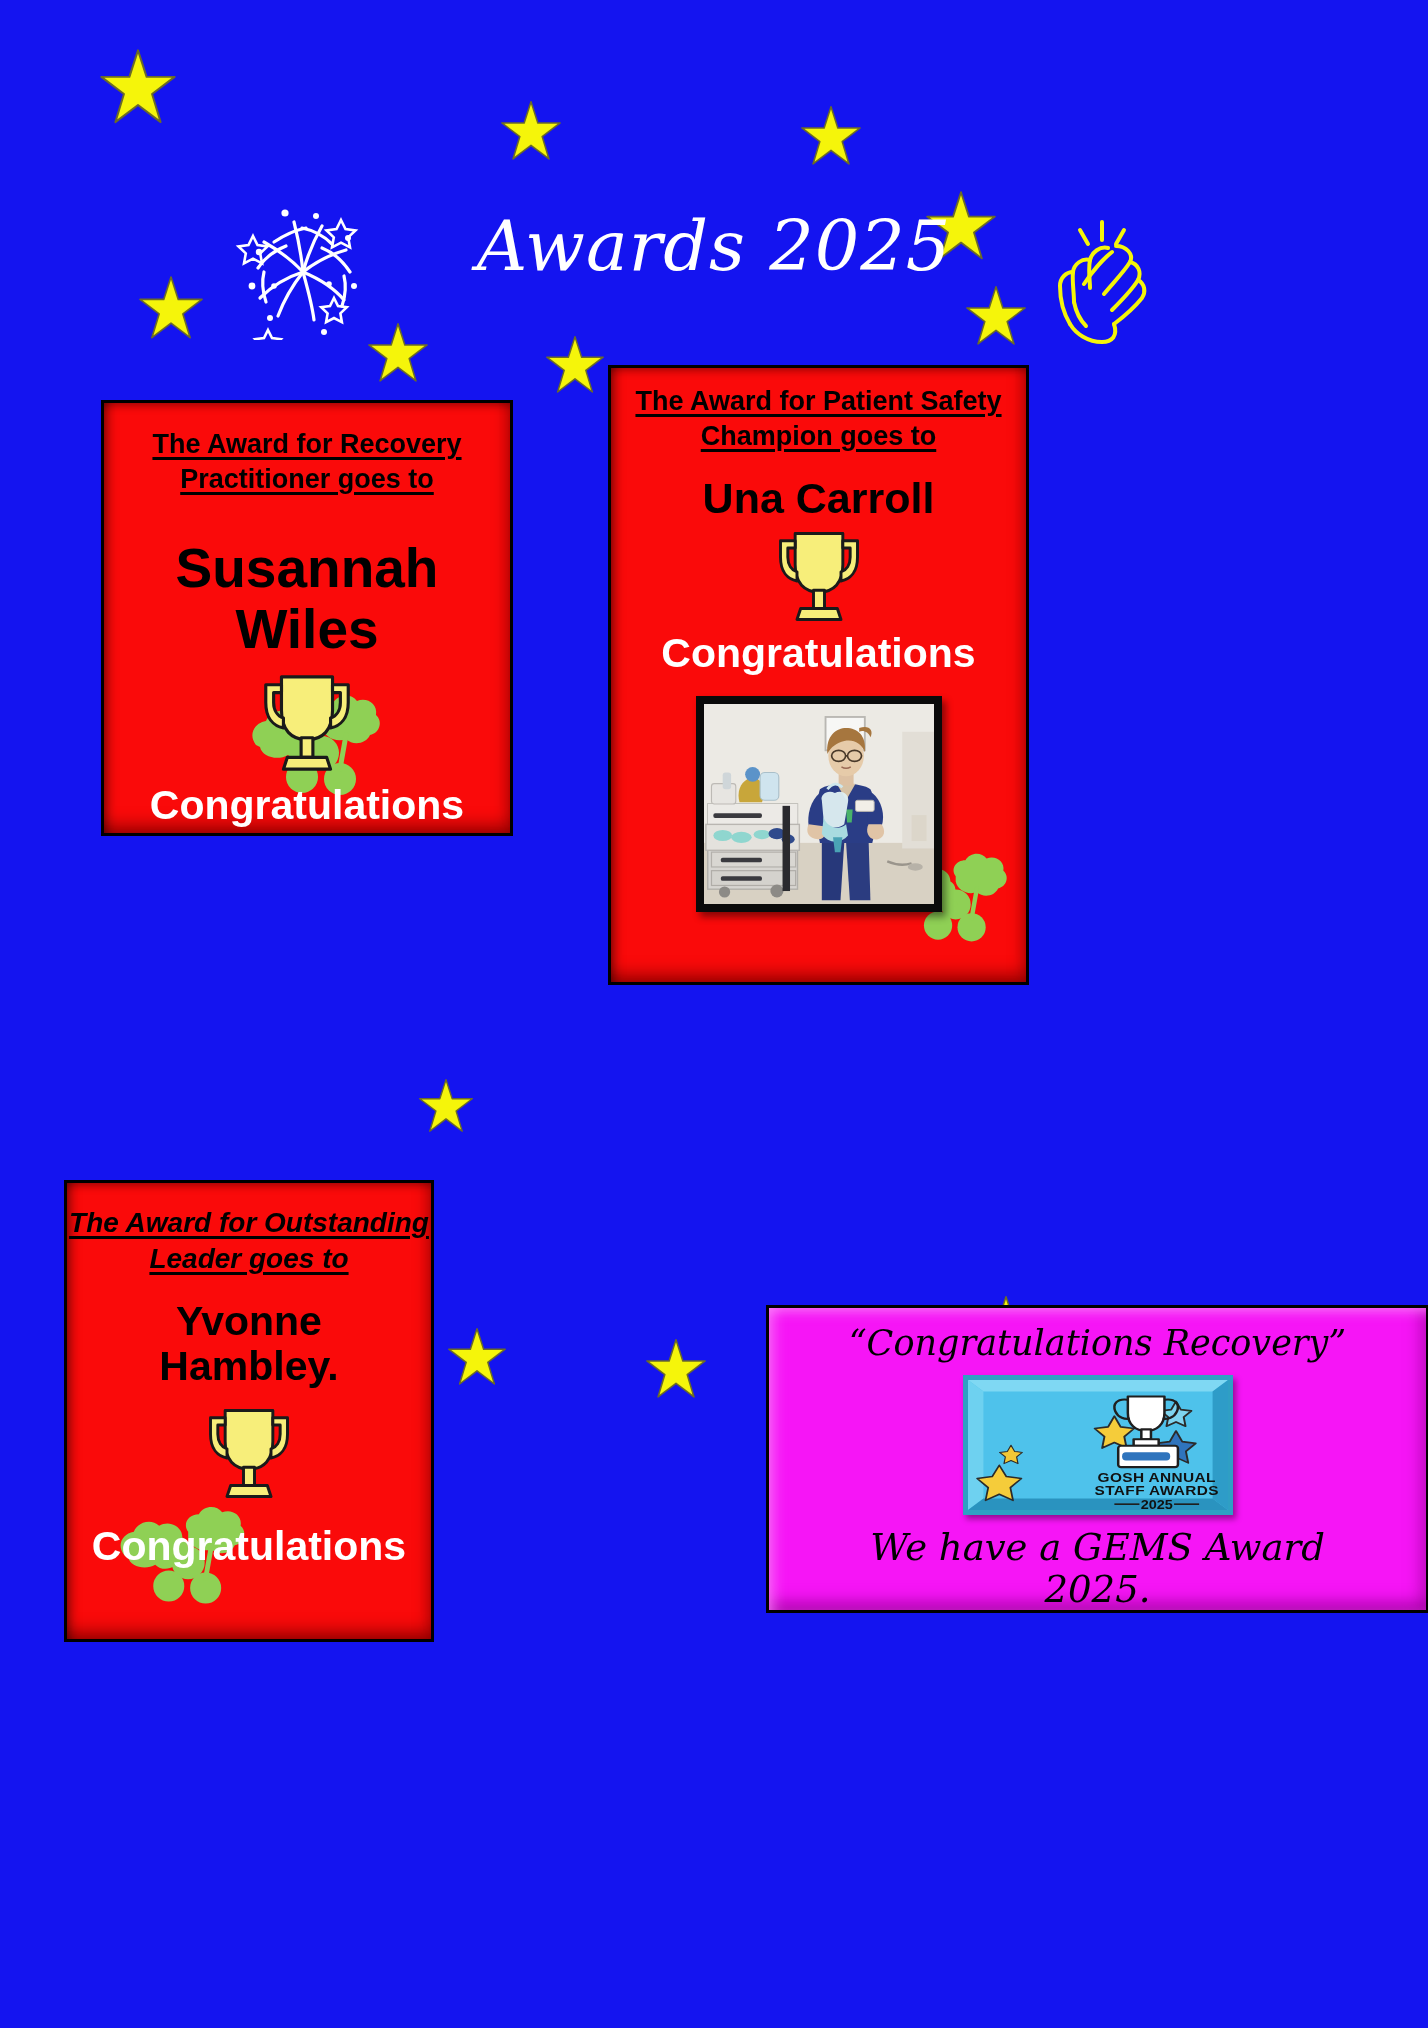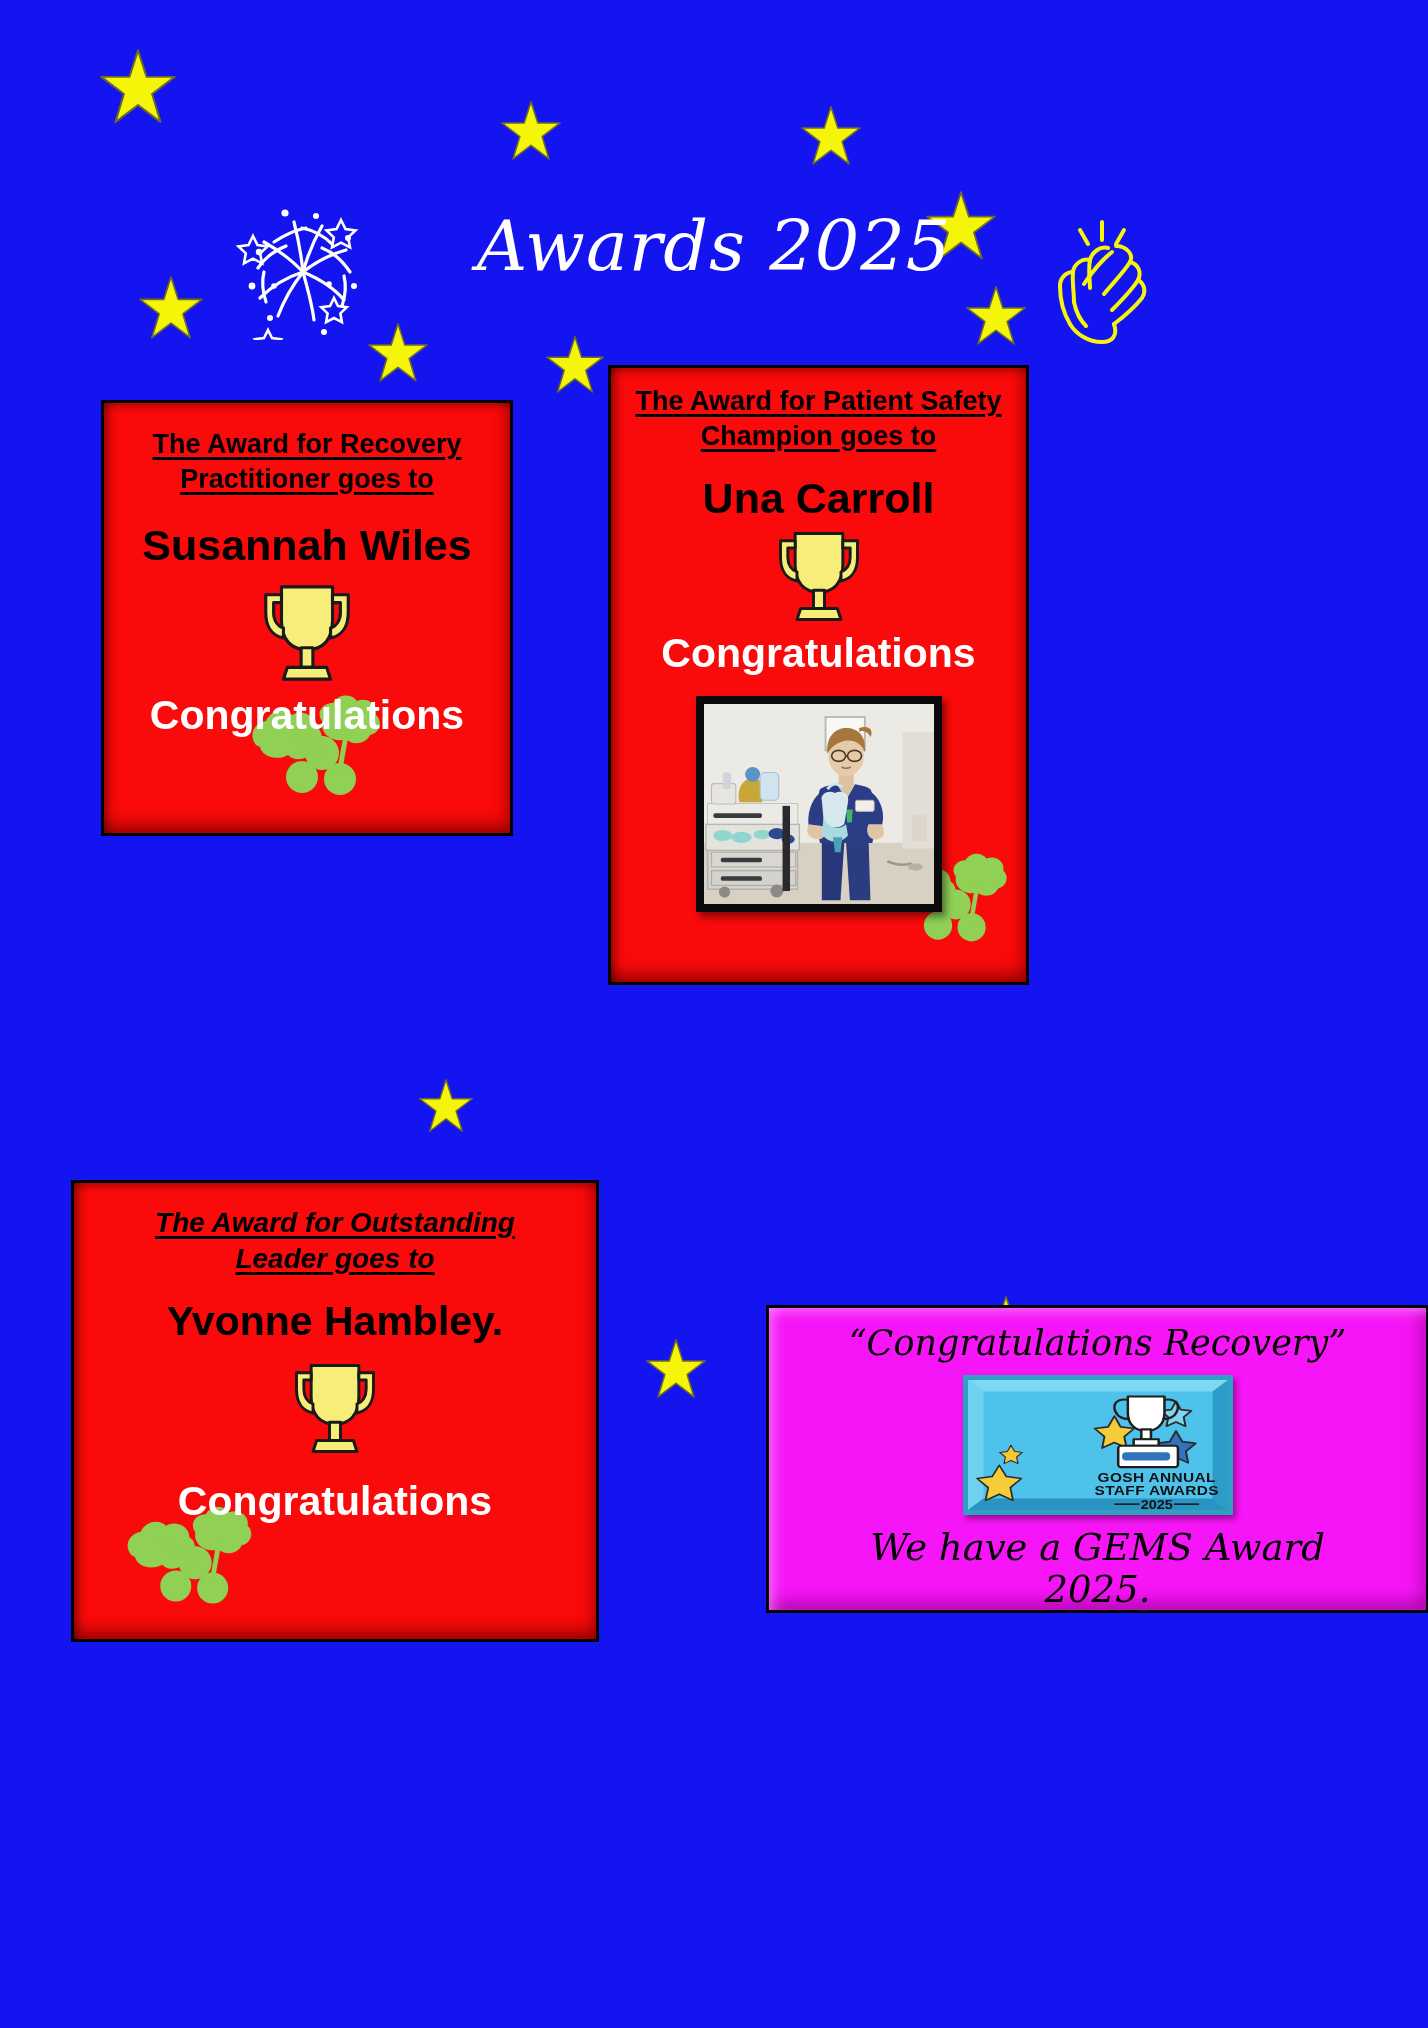--- a/index.html
+++ b/index.html
@@ -331,21 +331,21 @@
     </span>
   </div>
 
   <div class="card card-red" id="card-recovery" style="left:101px; top:400px; width:412px; height:436px;">
     <div class="bevel"></div>
     <div class="card-inner" style="padding:18px 26px 0;">
       <div class="award-heading" style="font-size:27px; width:330px; margin-top:6px;">
         <span>The Award for Recovery</span><br>
         <span>Practitioner goes to</span>
       </div>
-      <div class="award-name" style="font-size:43px; margin-top:26px;">Susannah Wiles</div>
+      <div class="award-name" style="font-size:55px; margin-top:42px;">Susannah Wiles</div>
       <span class="trophy" style="margin-top:10px;">
         <svg viewBox="0 0 120 110" width="118" height="108" aria-hidden="true">
           <g fill="#f7ee7a" stroke="#1a1a1a" stroke-width="3.2" stroke-linejoin="round">
             <path d="M34 8 H86 V42 C86 62 76 72 60 72 C44 72 34 62 34 42 Z"></path>
             <path d="M34 16 H18 V34 C18 50 26 58 36 60 L36 50 C30 48 26 42 26 34 V24 H34 Z"></path>
             <path d="M86 16 H102 V34 C102 50 94 58 84 60 L84 50 C90 48 94 42 94 34 V24 H86 Z"></path>
             <rect x="54" y="70" width="12" height="20"></rect>
             <path d="M40 90 H80 L84 102 H36 Z"></path>
           </g>
         </svg>
@@ -488,21 +488,21 @@
           <circle cx="114" cy="88" r="16"></circle>
         </g>
         <g stroke="#8fd055" stroke-width="5" fill="none" stroke-linecap="round">
           <path d="M62 40 L96 62"></path>
           <path d="M120 44 L114 78"></path>
         </g>
       </svg>
     </span>
   </div>
 
-  <div class="card card-red" id="card-outstanding-leader" style="left:71px; top:1180px; width:528px; height:462px;">
+  <div class="card card-red" id="card-outstanding-leader" style="left:64px; top:1180px; width:370px; height:462px;">
     <div class="bevel"></div>
     <div class="card-inner" style="padding:16px 24px 0;">
       <div class="award-heading italic" style="font-size:28px; width:400px; margin-top:6px;">
         <span>The Award for Outstanding</span><br>
         <span>Leader goes to</span>
       </div>
       <div class="award-name" style="font-size:41px; margin-top:22px;">Yvonne Hambley.</div>
       <span class="trophy" style="margin-top:14px;">
         <svg viewBox="0 0 120 110" width="110" height="101" aria-hidden="true">
           <g fill="#f7ee7a" stroke="#1a1a1a" stroke-width="3.2" stroke-linejoin="round">

